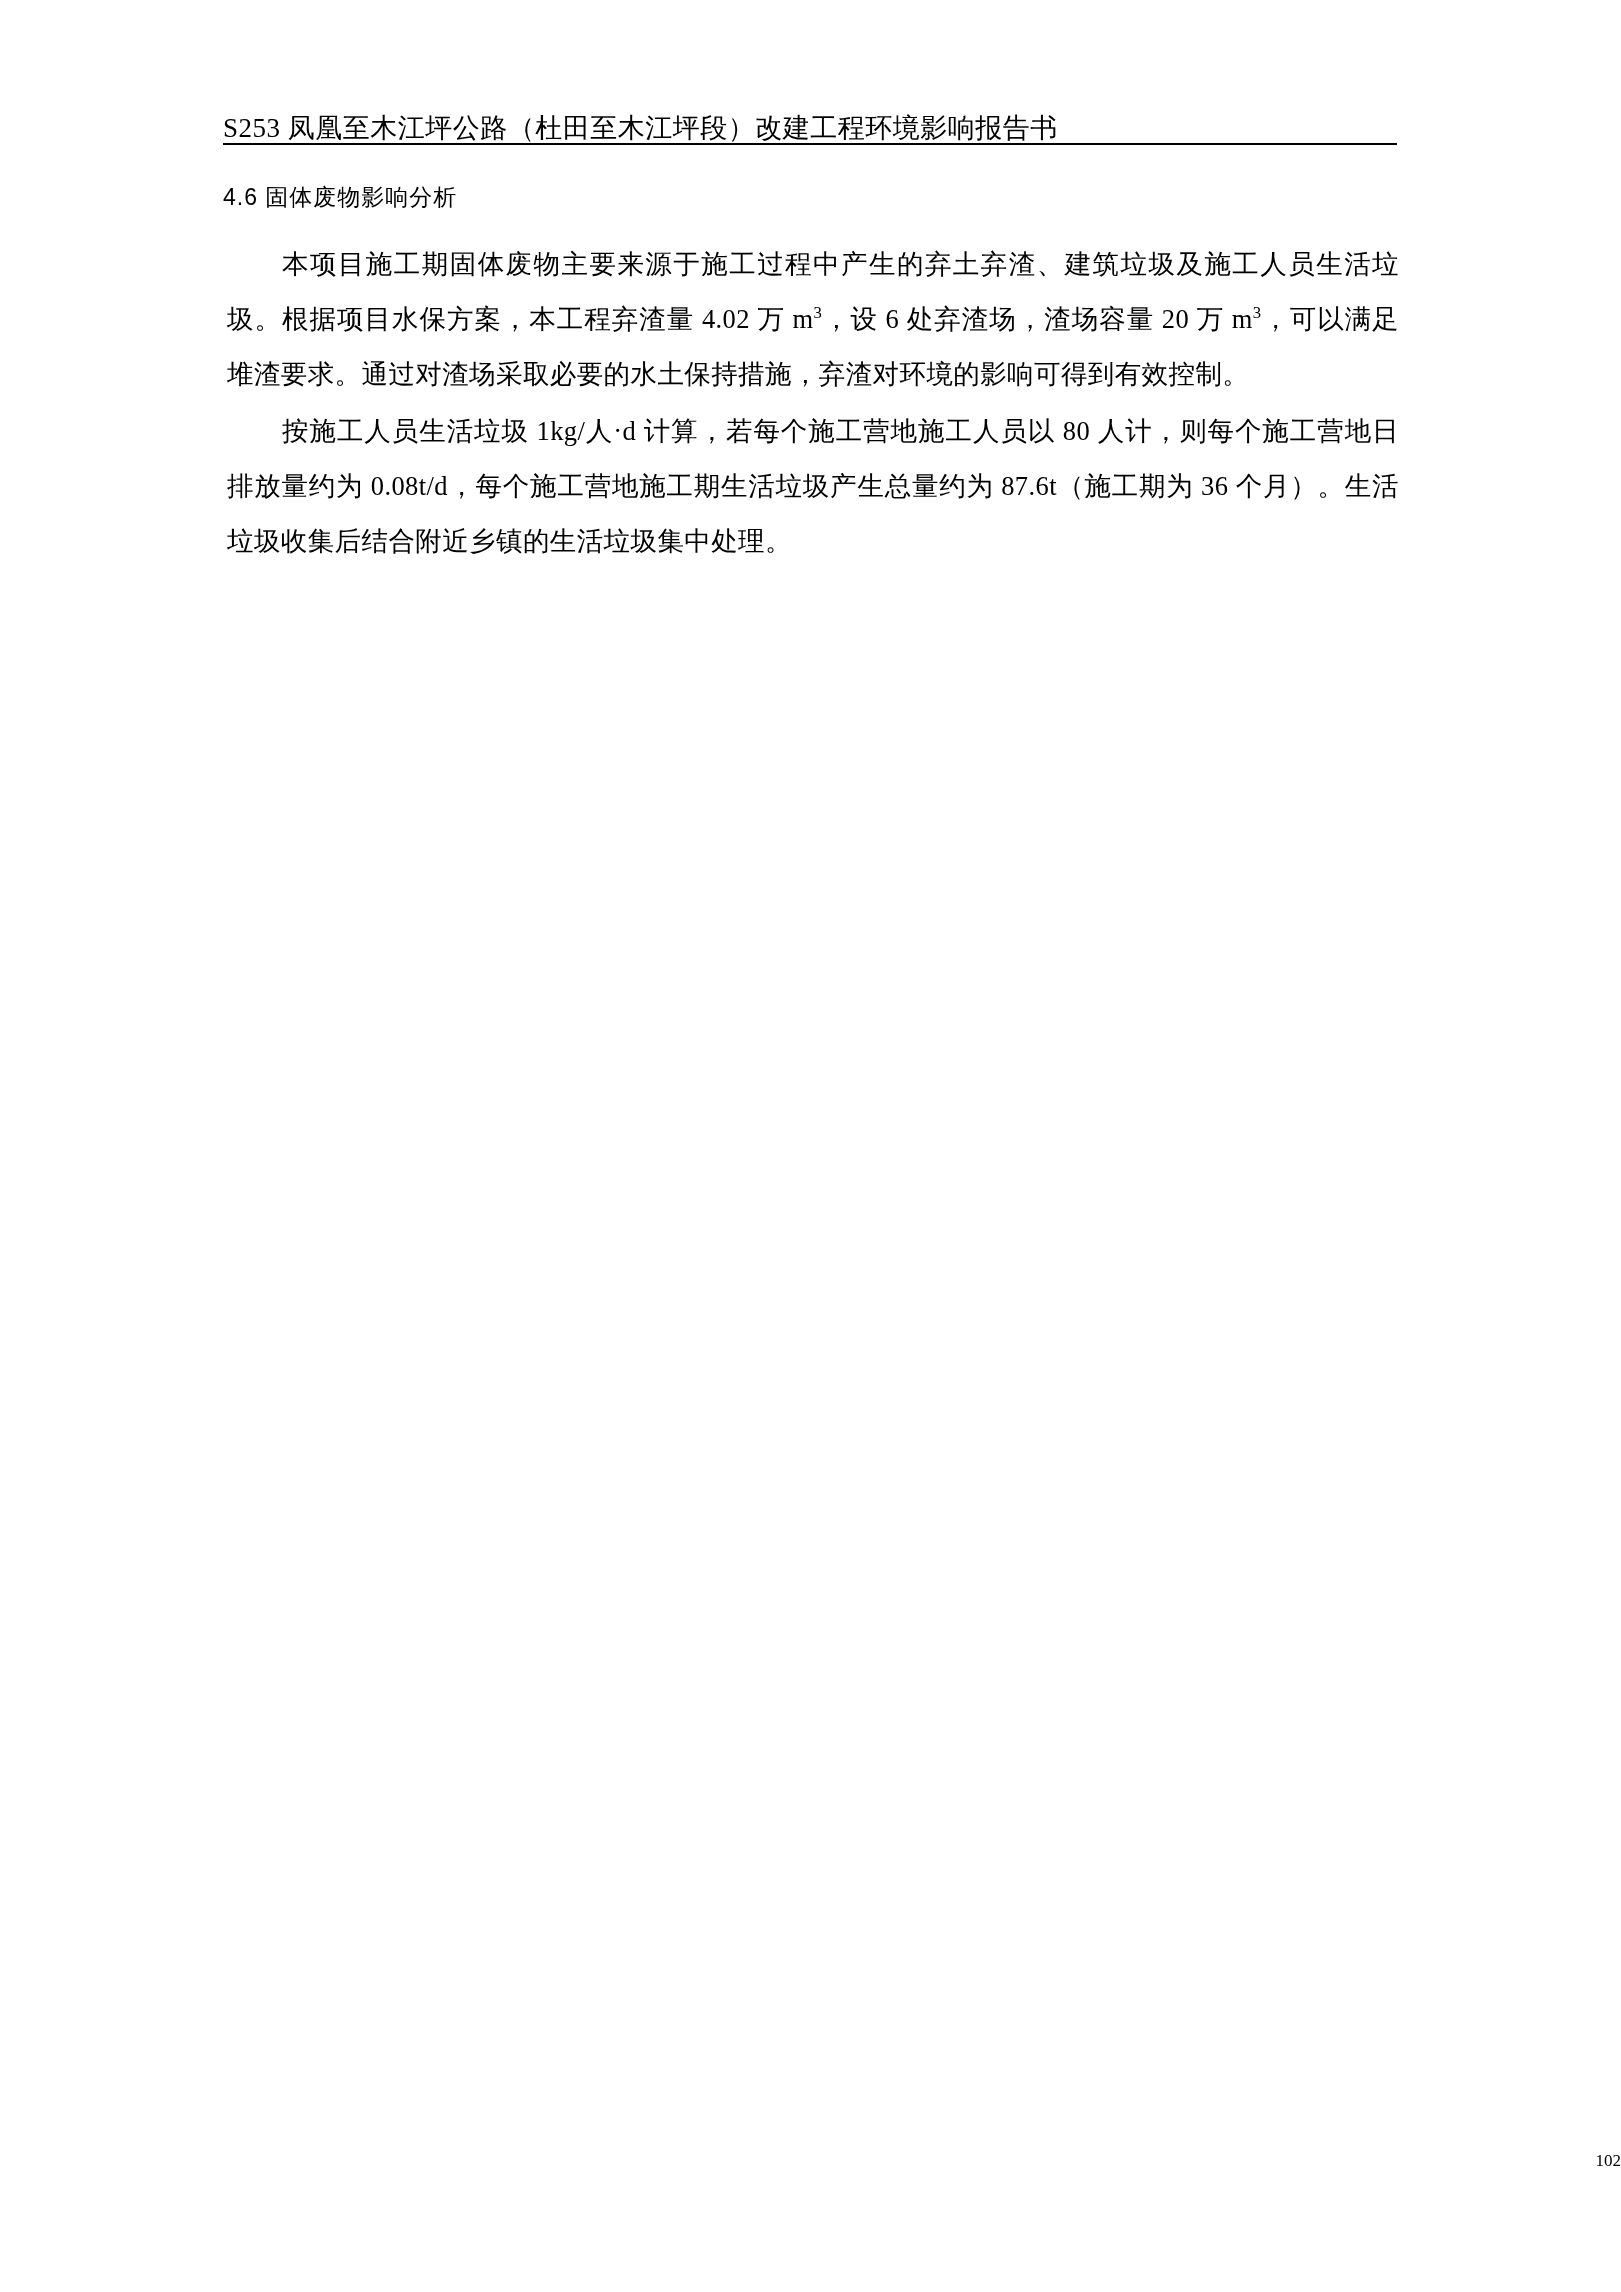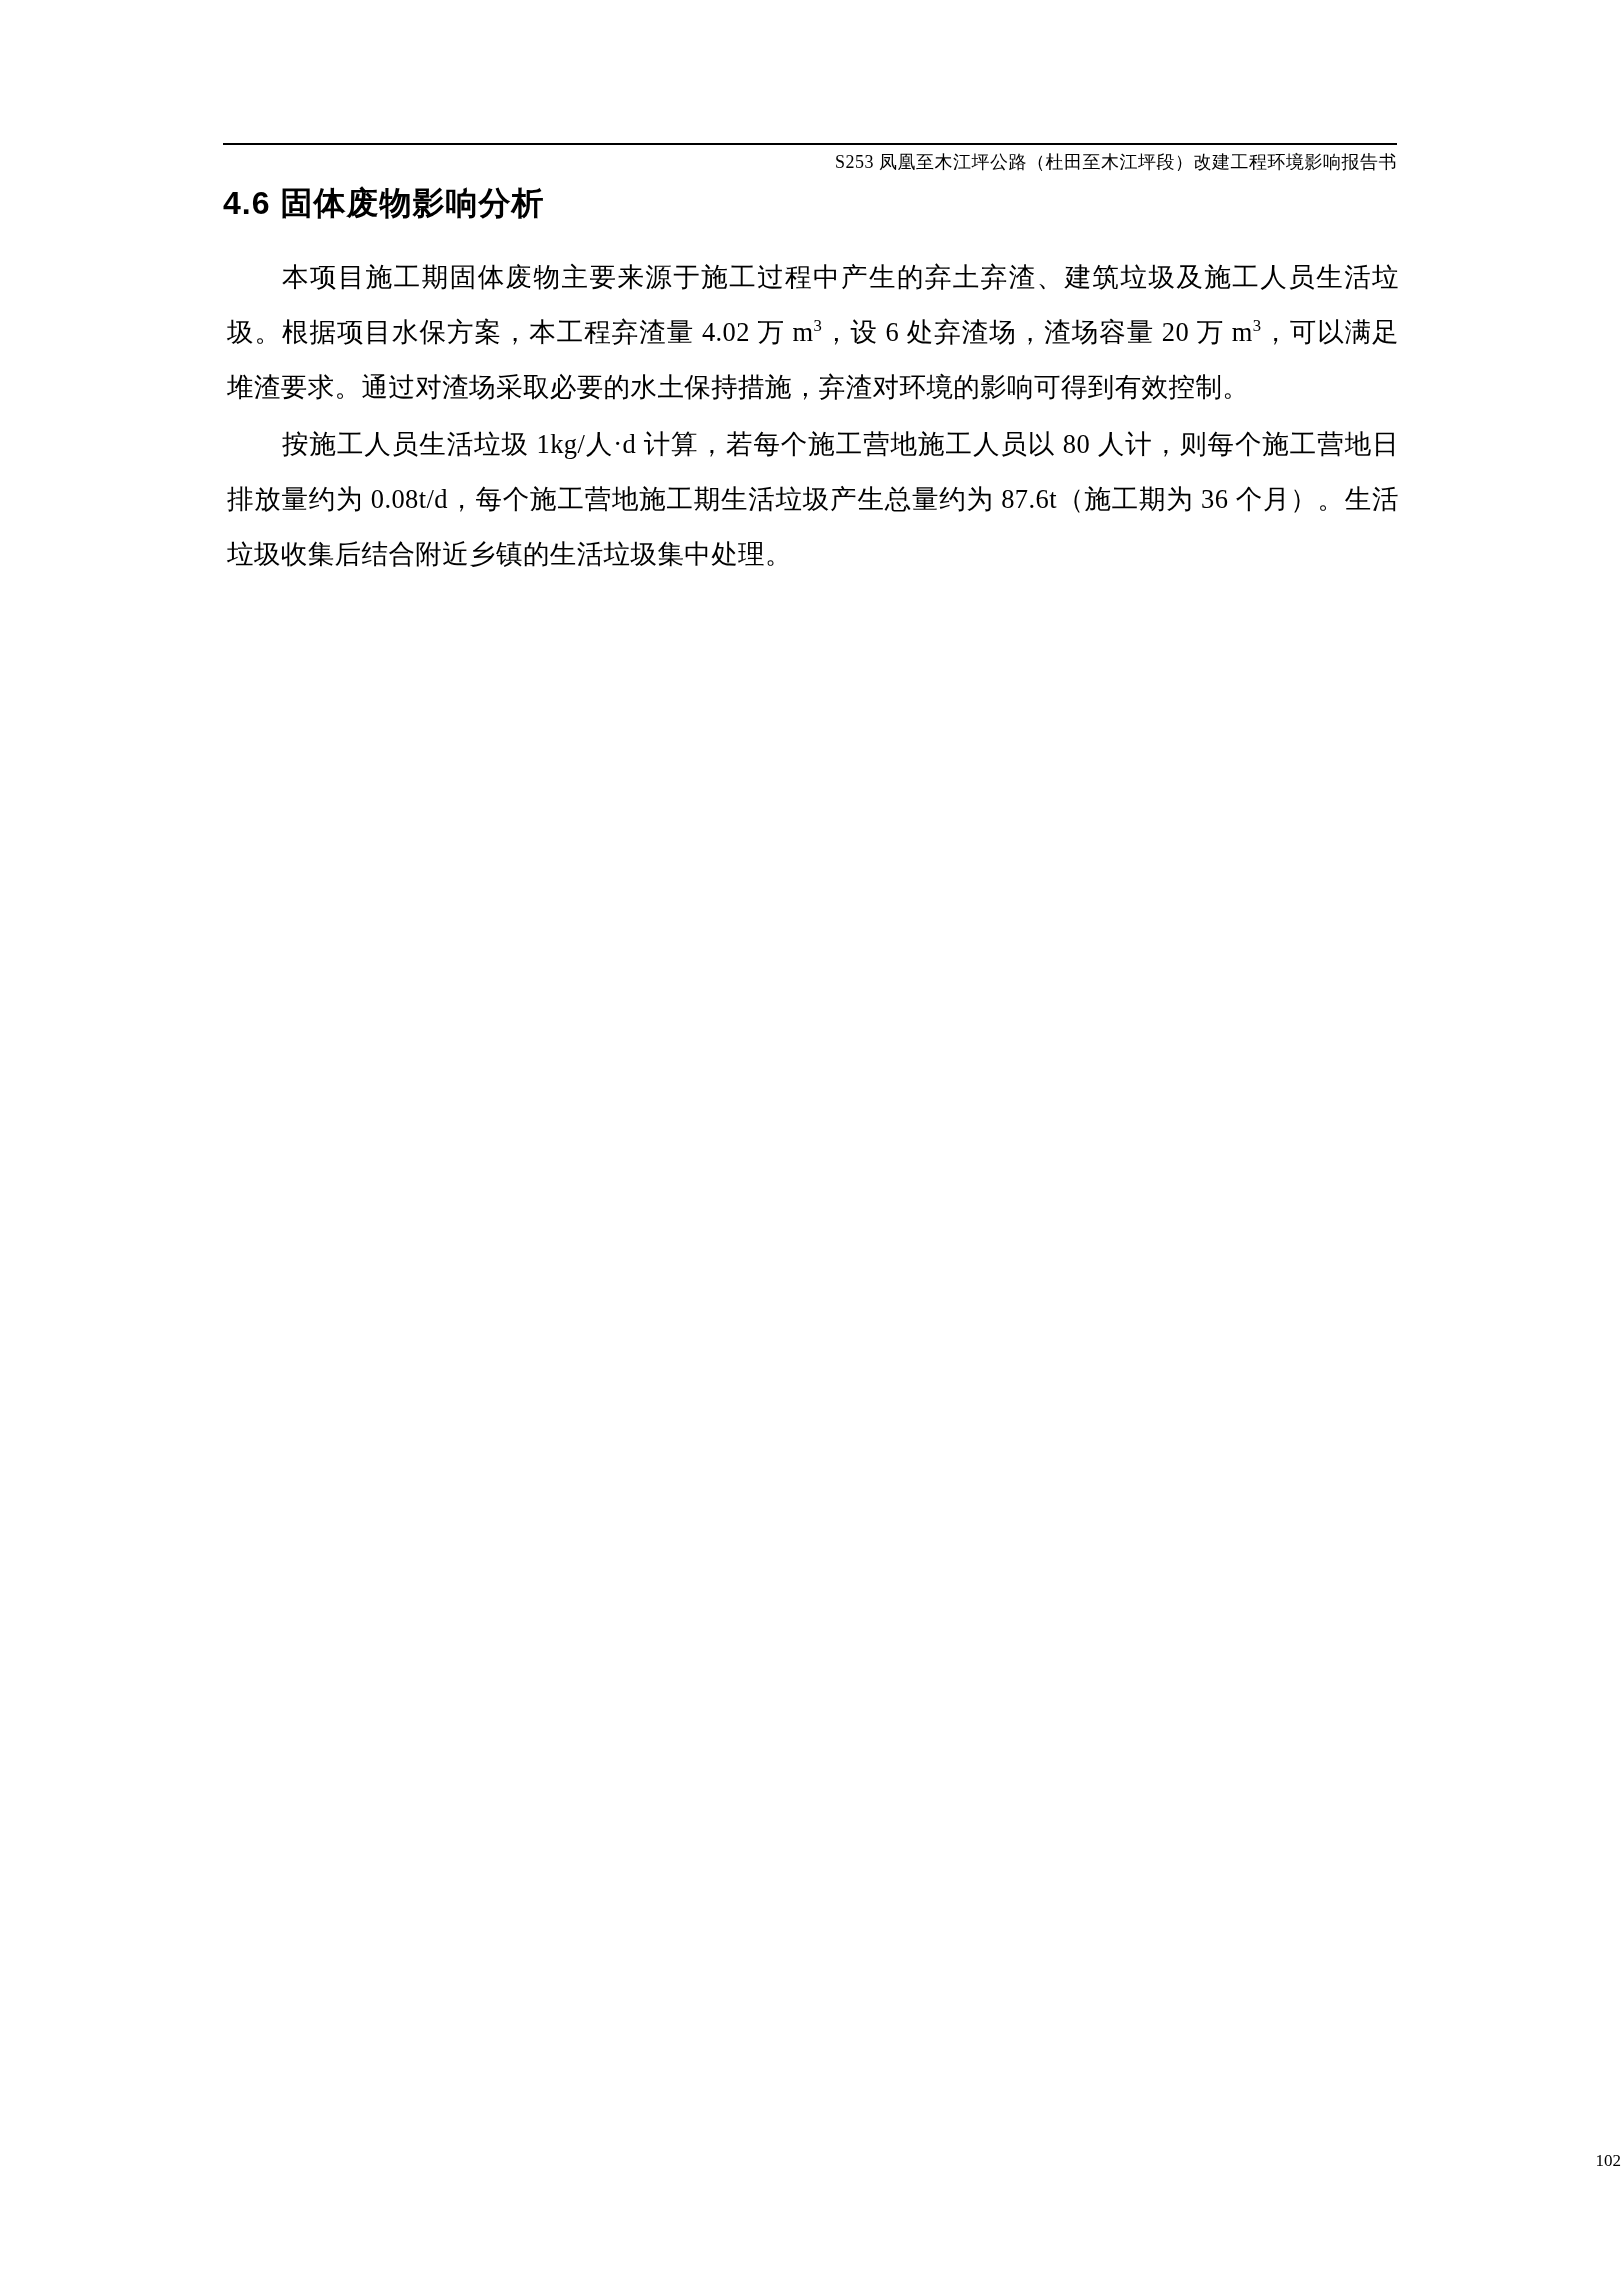--- a/index.html
+++ b/index.html
@@ -18,44 +18,43 @@
     position: relative;
     width: 1621px;
     height: 2293px;
     box-sizing: border-box;
   }
   .header {
     position: absolute;
     top: 110px;
     left: 223px;
     width: 1174px;
-    text-align: right;
-    font-size: 18px;
+    text-align: left;
+    font-size: 27px;
     letter-spacing: 0.5px;
     font-family: "Liberation Serif", serif;
-    margin-top: 40px;
   }
   .header-rule {
     position: absolute;
     top: 143px;
     left: 223px;
     width: 1174px;
     border-top: 2px solid #000000;
     height: 0;
   }
   .content {
     position: absolute;
     top: 182px;
     left: 223px;
     width: 1176px;
   }
   h2.section-title {
     font-family: "Liberation Sans", sans-serif;
-    font-size: 32px;
-    font-weight: bold;
+    font-size: 23px;
+    font-weight: normal;
     margin: 0 0 23.5px 0;
     letter-spacing: 1px;
   }
   p.para {
     font-size: 26.5px;
     line-height: 55px;
     margin: 0 0 2px 4px;
     text-indent: 55px;
     text-align: justify;
     text-justify: inter-ideograph;

